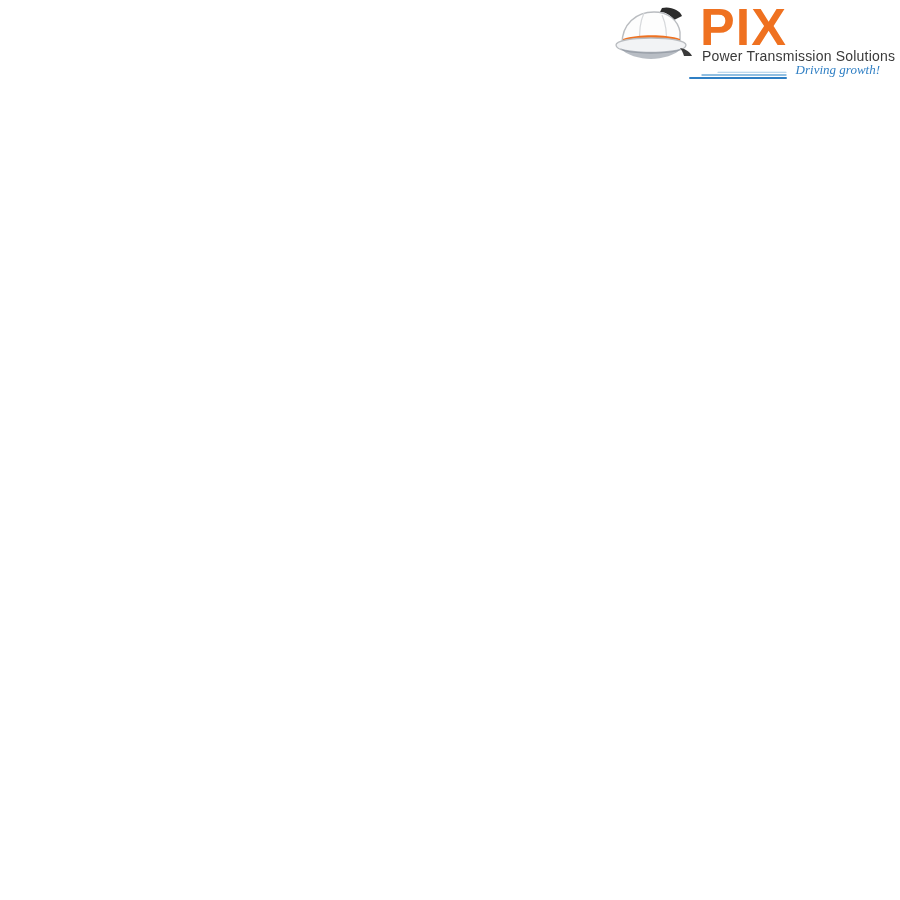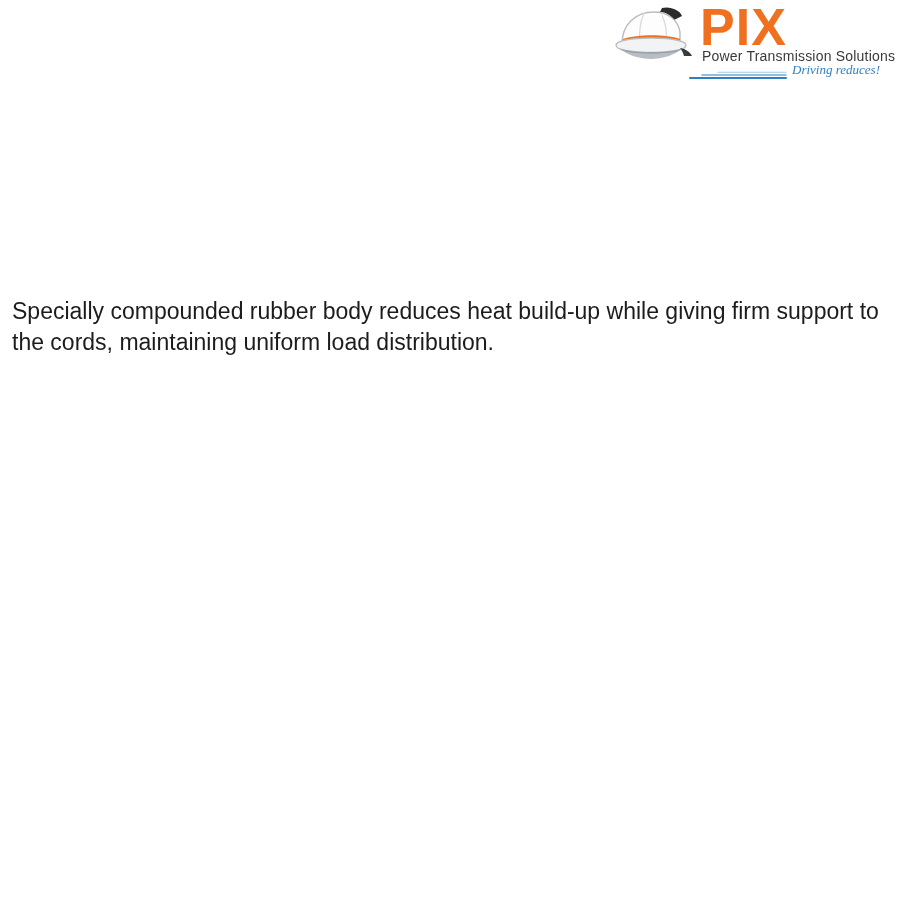--- a/index.html
+++ b/index.html
@@ -139,22 +139,21 @@
     <div class="logo-tagline">Power Transmission Solutions</div>
 
     <div class="logo-slogan-rule">
       <svg width="100" height="10" viewBox="0 0 100 10" xmlns="http://www.w3.org/2000/svg">
         <path d="M2 8 L98 8" stroke="#2f7fc4" stroke-width="2" stroke-linecap="round"></path>
         <path d="M14 5 L98 5" stroke="#6ba9d8" stroke-width="1.4" stroke-linecap="round"></path>
         <path d="M30 2.2 L98 2.2" stroke="#a8cce8" stroke-width="1.1" stroke-linecap="round"></path>
       </svg>
     </div>
 
-    <div class="logo-slogan">Driving reduces!</div>
+    <div class="logo-slogan">Driving growth!</div>
   </div>
 
   <div class="content">
 
 
-    <p class="para">Specially compounded rubber body reduces heat build-up while giving firm support to the cords, maintaining uniform load distribution.</p>
   </div>
 
 </div>
 
 </body></html>

